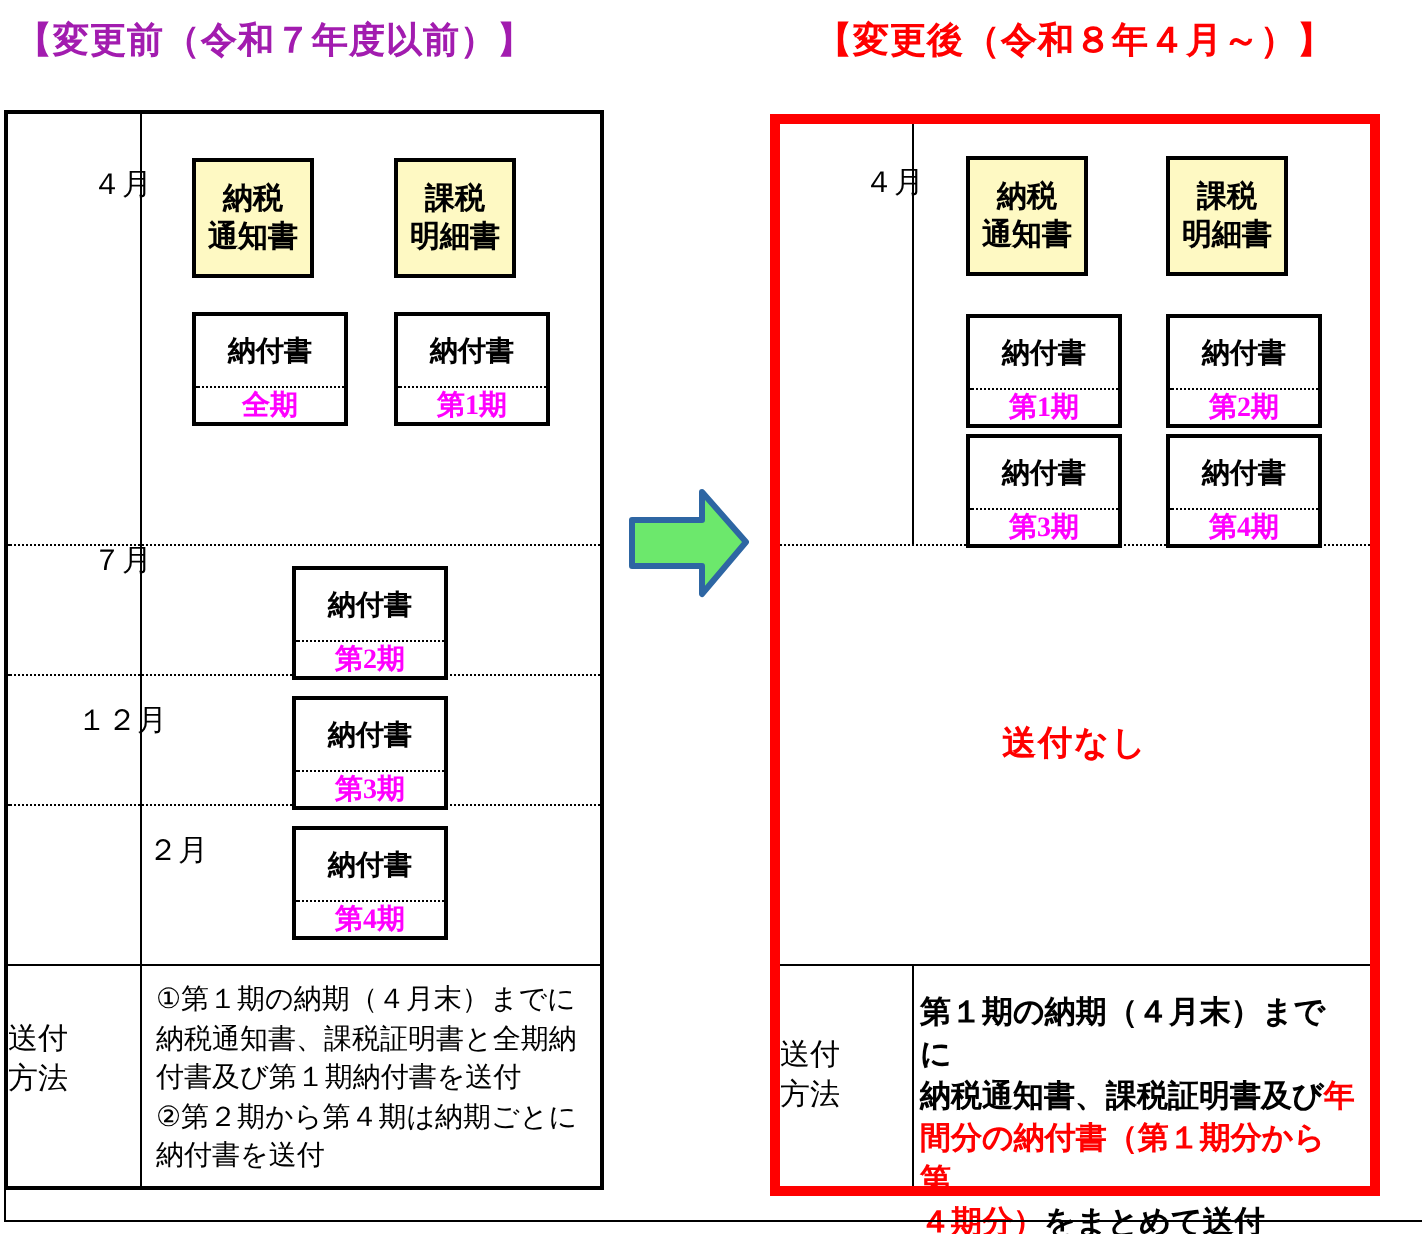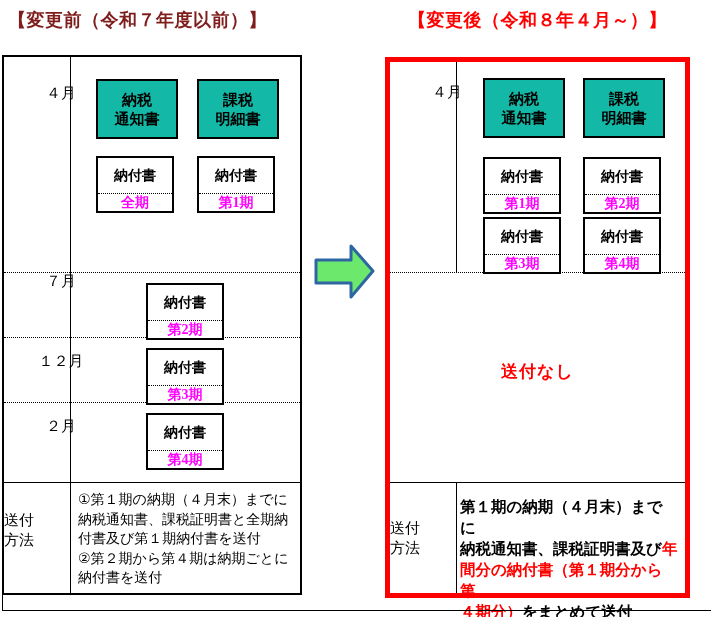--- a/index.html
+++ b/index.html
@@ -2,39 +2,39 @@
 <html><head>
 <meta charset="utf-8">
 <style>
   html,body{margin:0;padding:0;background:#fff;}
   .canvas{
     position:relative;width:711px;height:617px;background:#fff;overflow:hidden;
     font-family:"Liberation Sans","DejaVu Sans",sans-serif;color:#000;
   }
   .preline{white-space:pre-line;}
   .title{position:absolute;top:8px;font-size:18px;font-weight:bold;letter-spacing:0.5px;}
-  .title-before{left:8px;color:#7f1d1d;}
+  .title-before{left:8px;color:#a21caf;}
   .title-after{left:385px;width:305px;text-align:center;color:#FF0000;}
 
   
   .tbl{position:absolute;background:#fff;box-sizing:border-box;}
   .tbl-before{left:2px;top:55px;width:300px;height:540px;border:2px solid #000;}
   .tbl-after{left:385px;top:57px;width:305px;height:541px;border:5px solid #FF0000;}
   .vline{position:absolute;width:0;border-left:1.5px solid #000;}
   .sep{position:absolute;left:0;right:0;height:0;}
   .sep.dotted{border-top:1.5px dotted #000;}
   .sep.solid{border-top:1.5px solid #000;}
 
   .month{position:absolute;left:0;width:66px;text-align:center;font-size:15px;line-height:19px;padding-left:24px;}
   .method-header{position:absolute;left:0;width:66px;text-align:left;font-size:15px;line-height:20px;}
 
   
-  .docbox{position:absolute;width:82px;height:60px;border:2.5px solid #000;box-sizing:border-box;
+  .docbox{position:absolute;width:61px;height:60px;border:2.5px solid #000;box-sizing:border-box;
     display:flex;align-items:center;justify-content:center;text-align:center;
-    font-size:15px;font-weight:bold;line-height:19px;background:#14b8a6;}
+    font-size:15px;font-weight:bold;line-height:19px;background:#fef9c3;}
   .slipbox{position:absolute;width:78px;height:57px;border:2.5px solid #000;box-sizing:border-box;
     display:flex;flex-direction:column;background:#fff;}
   .slip-top{flex:1;display:flex;align-items:center;justify-content:center;
     font-size:14px;font-weight:bold;}
   .slip-bottom{height:17px;border-top:1.5px dotted #000;display:flex;align-items:center;justify-content:center;
     font-size:14px;font-weight:bold;color:#FF00FF;font-family:Liberation Serif, serif;}
 
   .method-text-before{position:absolute;left:74px;top:433px;width:222px;
     font-size:14px;line-height:19.5px;}
   .method-text-after{position:absolute;left:70px;top:434px;width:218px;
@@ -60,21 +60,21 @@
     <div class="vline" style="left:66px;top:0;bottom:0;"></div>
 
     <div class="sep dotted" style="top:215px;"></div>
     <div class="sep dotted" style="top:280px;"></div>
     <div class="sep dotted" style="top:345px;"></div>
     <div class="sep solid" style="top:425px;"></div>
 
     <div class="month" style="top:26px;">４月</div>
     <div class="month" style="top:214px;">７月</div>
     <div class="month" style="top:294px;">１２月</div>
-    <div class="month" style="top:359px;">２月</div>
+    <div class="month" style="top:359px;margin-left:28px;">２月</div>
 
     <div class="docbox preline" style="left:92px;top:22px;">納税
 通知書</div>
     <div class="docbox preline" style="left:193px;top:22px;">課税
 明細書</div>
 
     <div class="slipbox" style="left:92px;top:99px;">
       <div class="slip-top">納付書</div>
       <div class="slip-bottom">全期</div>
     </div>

